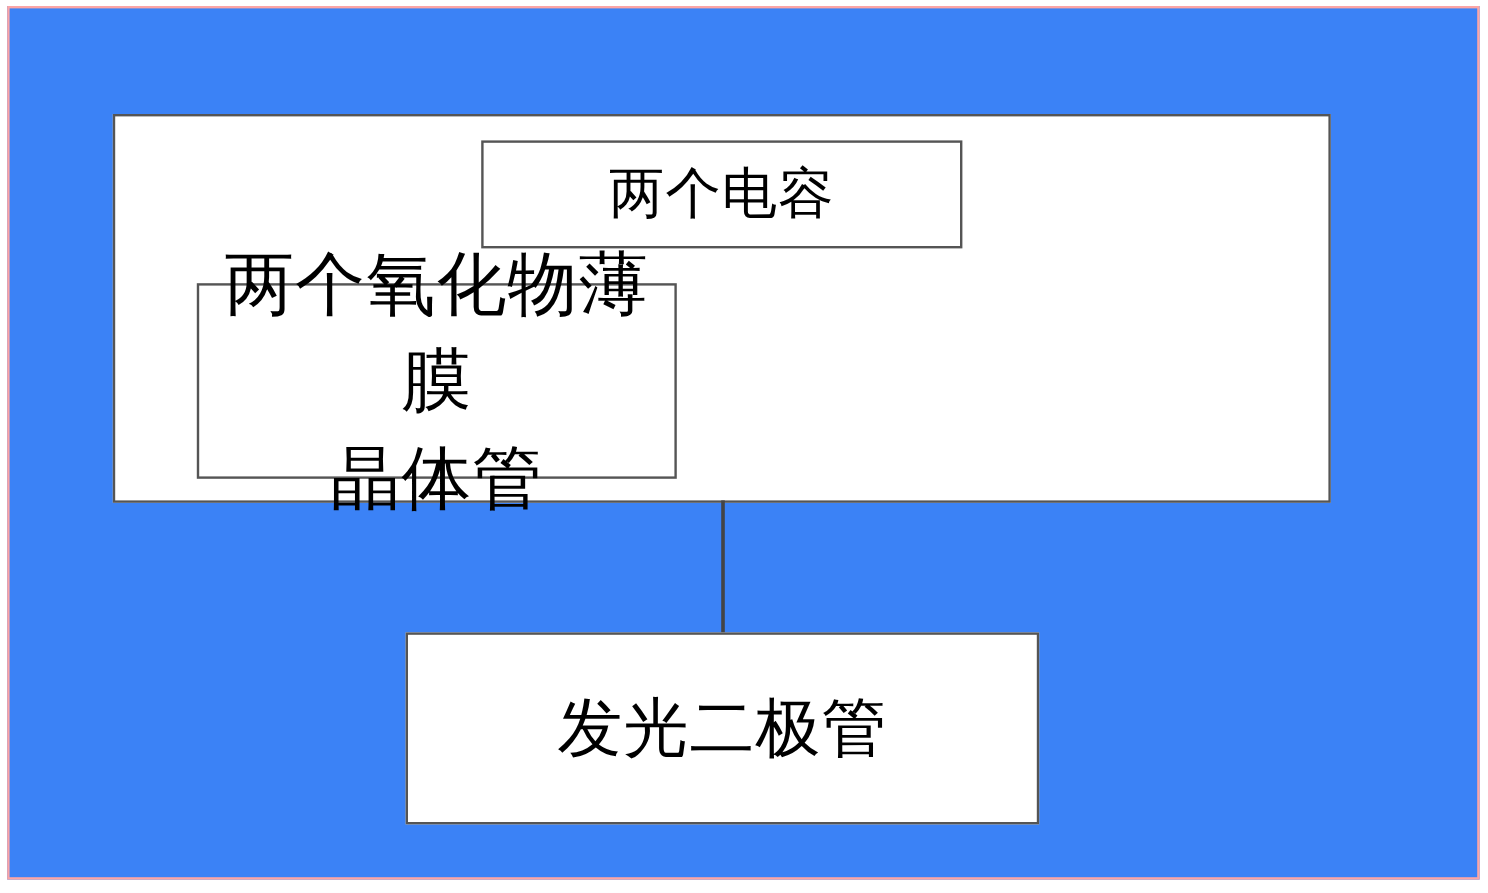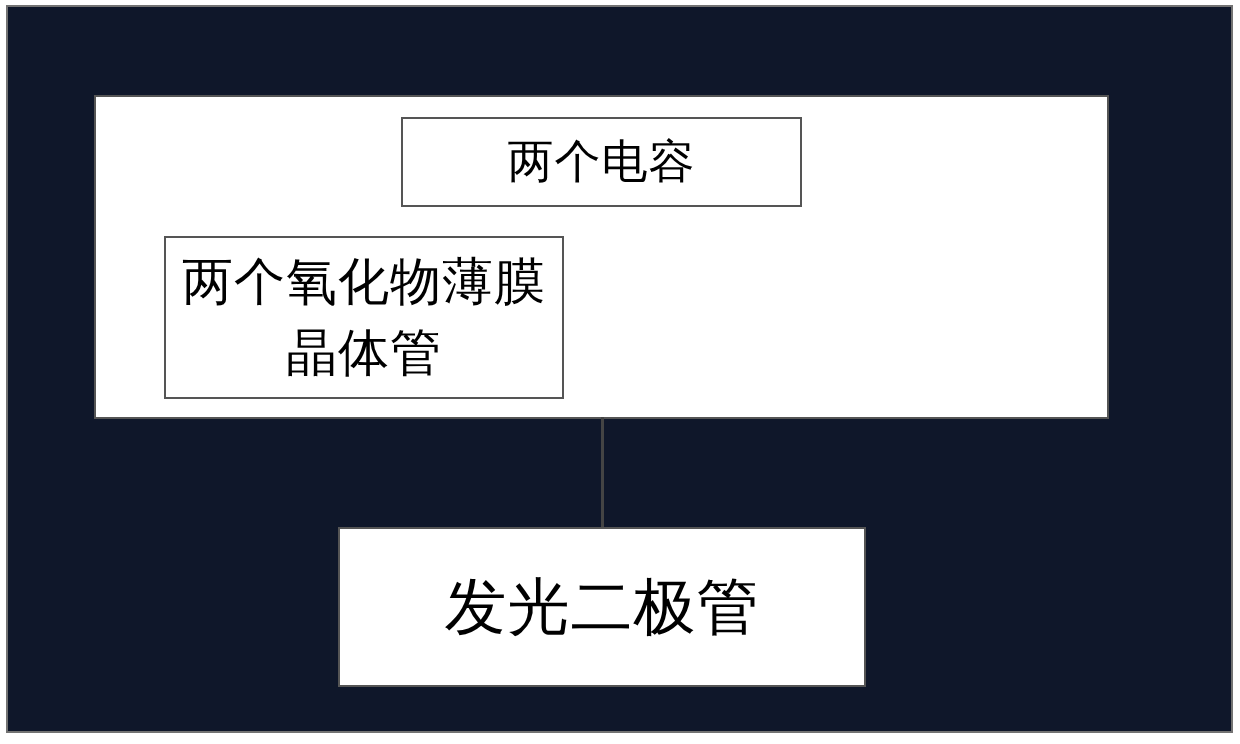--- a/index.html
+++ b/index.html
@@ -21,23 +21,23 @@
     background: #ffffff;
   }
 
   
   .page-frame {
     position: absolute;
     left: 6px;
     top: 5px;
     width: 1227px;
     height: 728px;
-    border: 2px solid #737373;
+    border: 2px solid #fca5a5;
     box-sizing: border-box;
-    background: #0f172a;
+    background: #3b82f6;
   }
 
   
   .box {
     position: absolute;
     box-sizing: border-box;
     border: 2px solid #555555;
     background: #ffffff;
     display: flex;
     align-items: center;
@@ -70,37 +70,37 @@
     height: 90px;
   }
   #capacitor-box .box-text { font-size: 46px; }
 
   #oxide-tft-box {
     left: 156px;
     top: 229px;
     width: 400px;
     height: 163px;
   }
-  #oxide-tft-box .box-text { font-size: 51px; }
+  #oxide-tft-box .box-text { font-size: 58px; }
 
   #ltps-tft-box {
     left: 636px;
     top: 229px;
     width: 399px;
     height: 163px;
   }
   #ltps-tft-box .box-text { font-size: 45px; }
 
   #led-box {
     left: 330px;
     top: 520px;
     width: 528px;
     height: 160px;
   }
-  #led-box .box-text { font-size: 62px; }
+  #led-box .box-text { font-size: 54px; font-family: Liberation Serif, serif; }
 
   
   #connector-line {
     position: absolute;
     left: 593px;
     top: 410px;
     width: 3px;
     height: 112px;
     background: #444444;
   }

